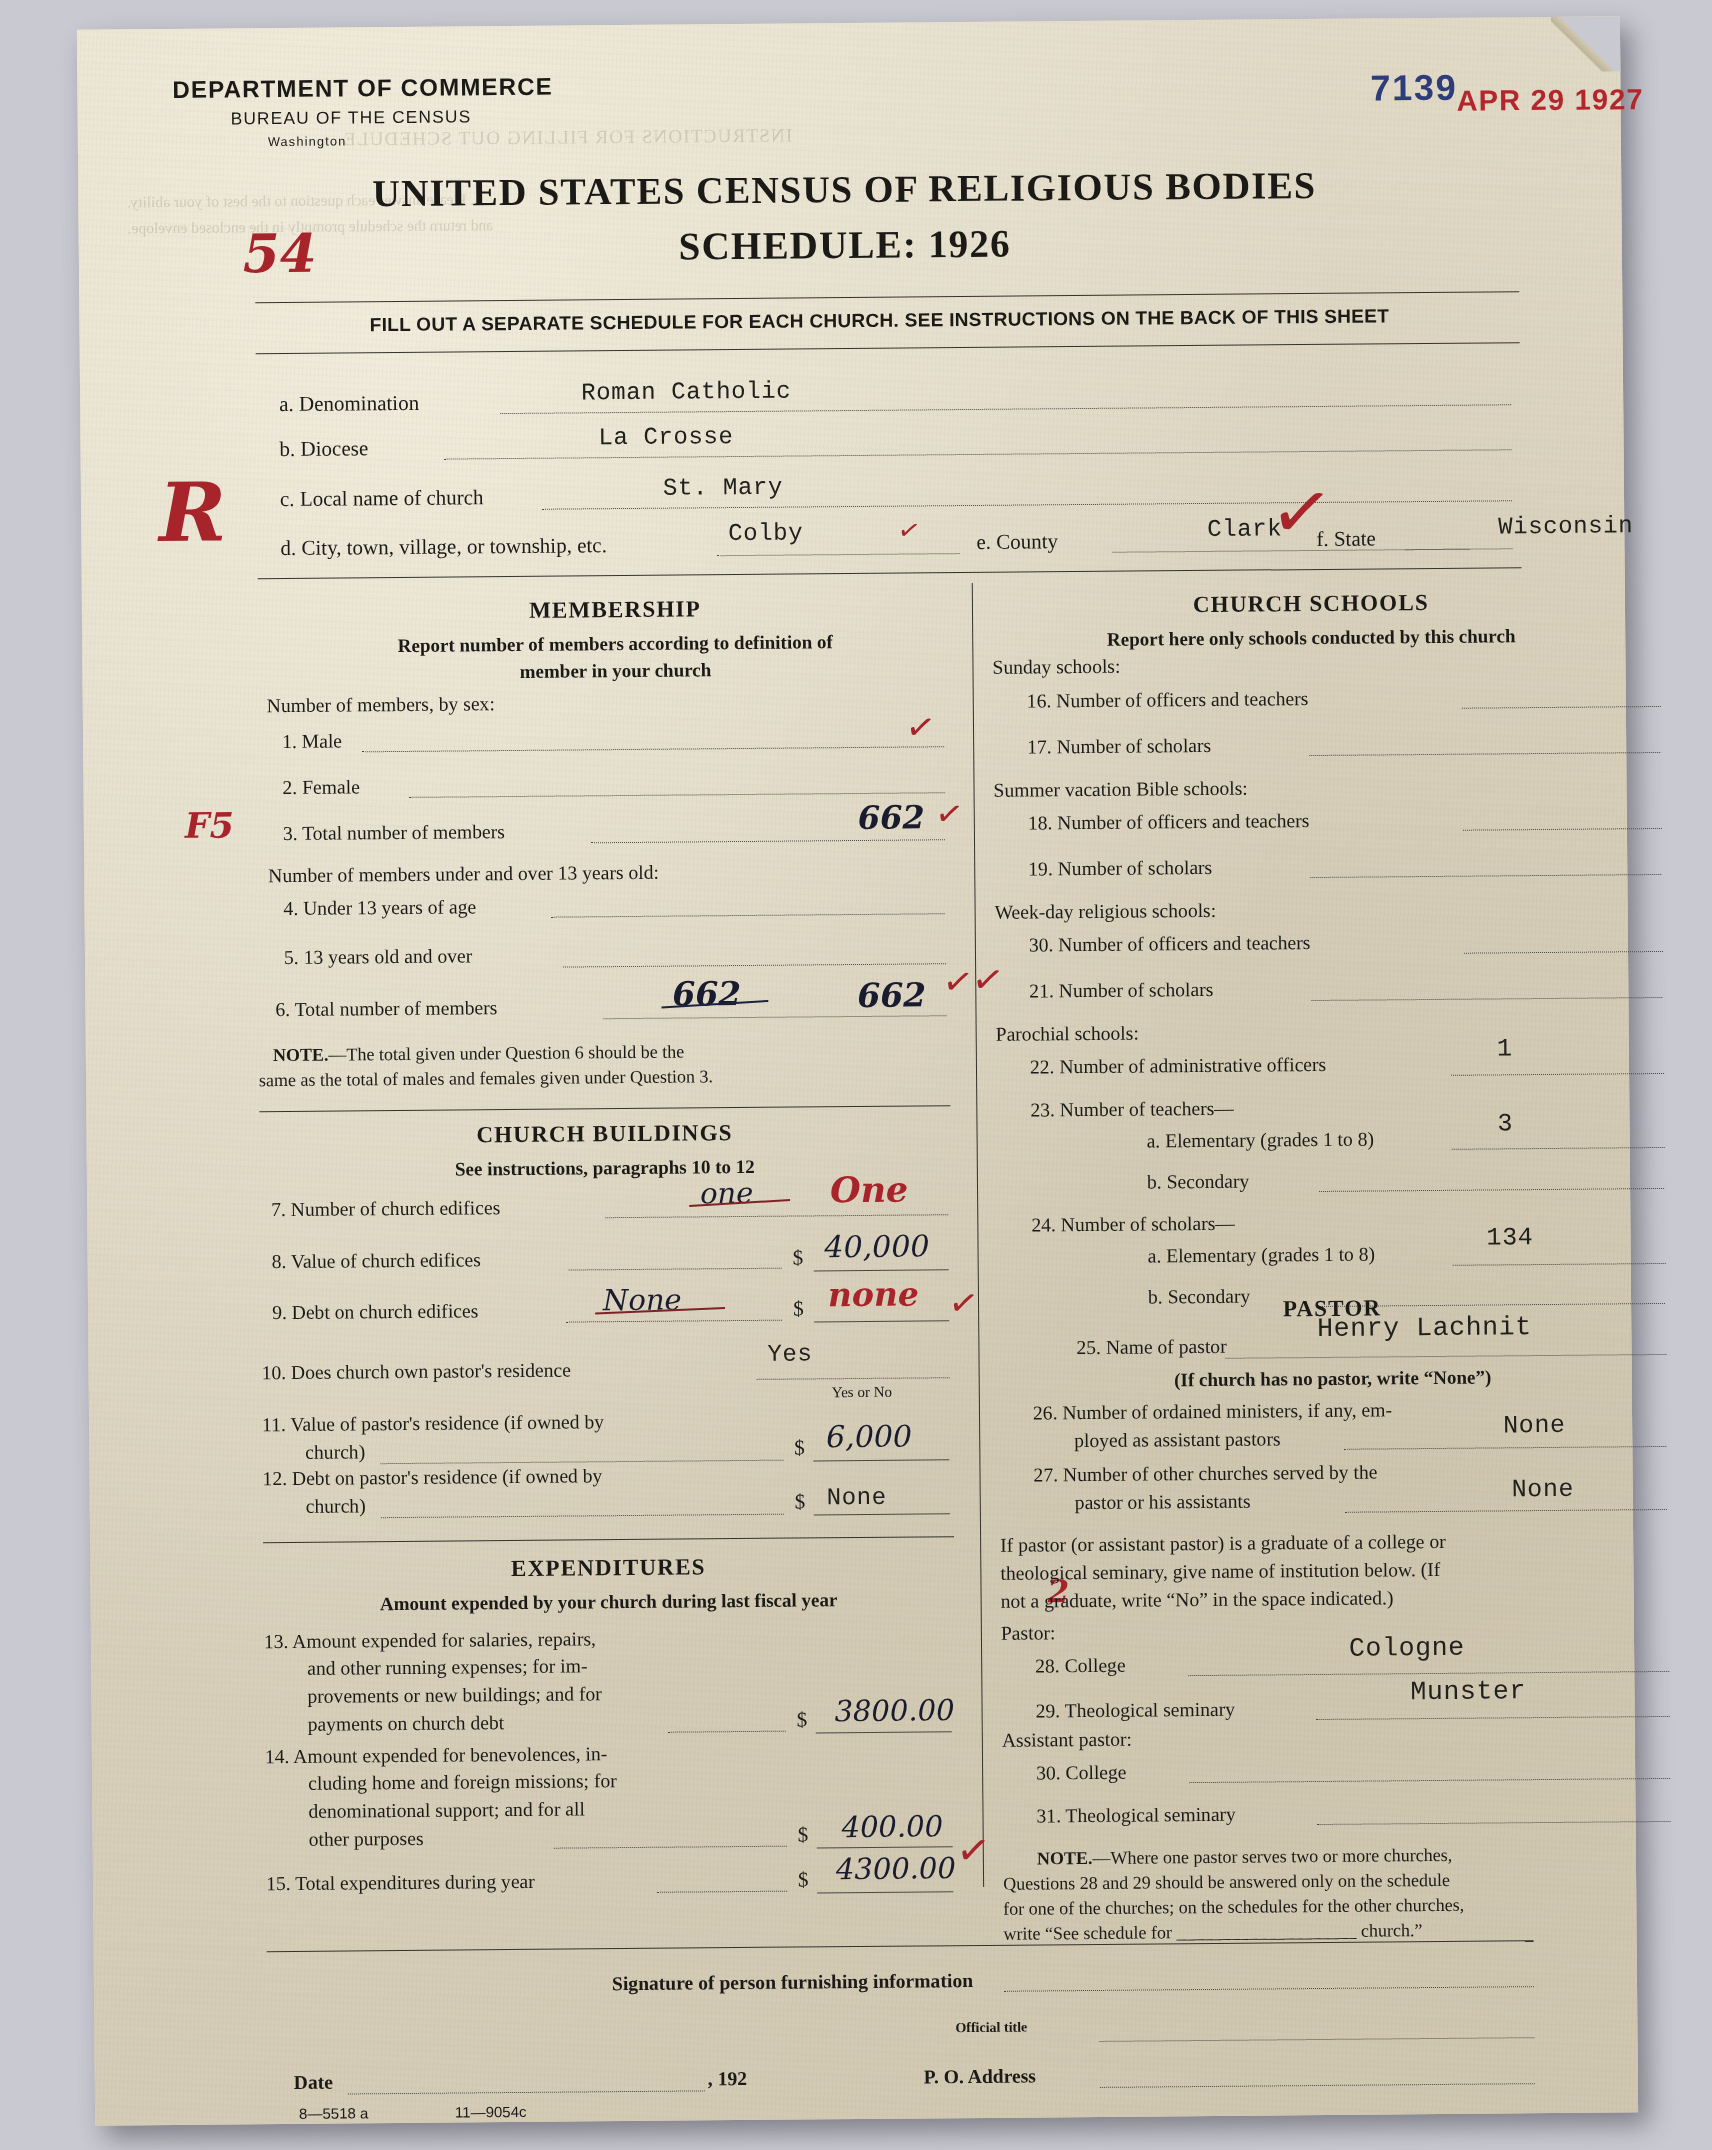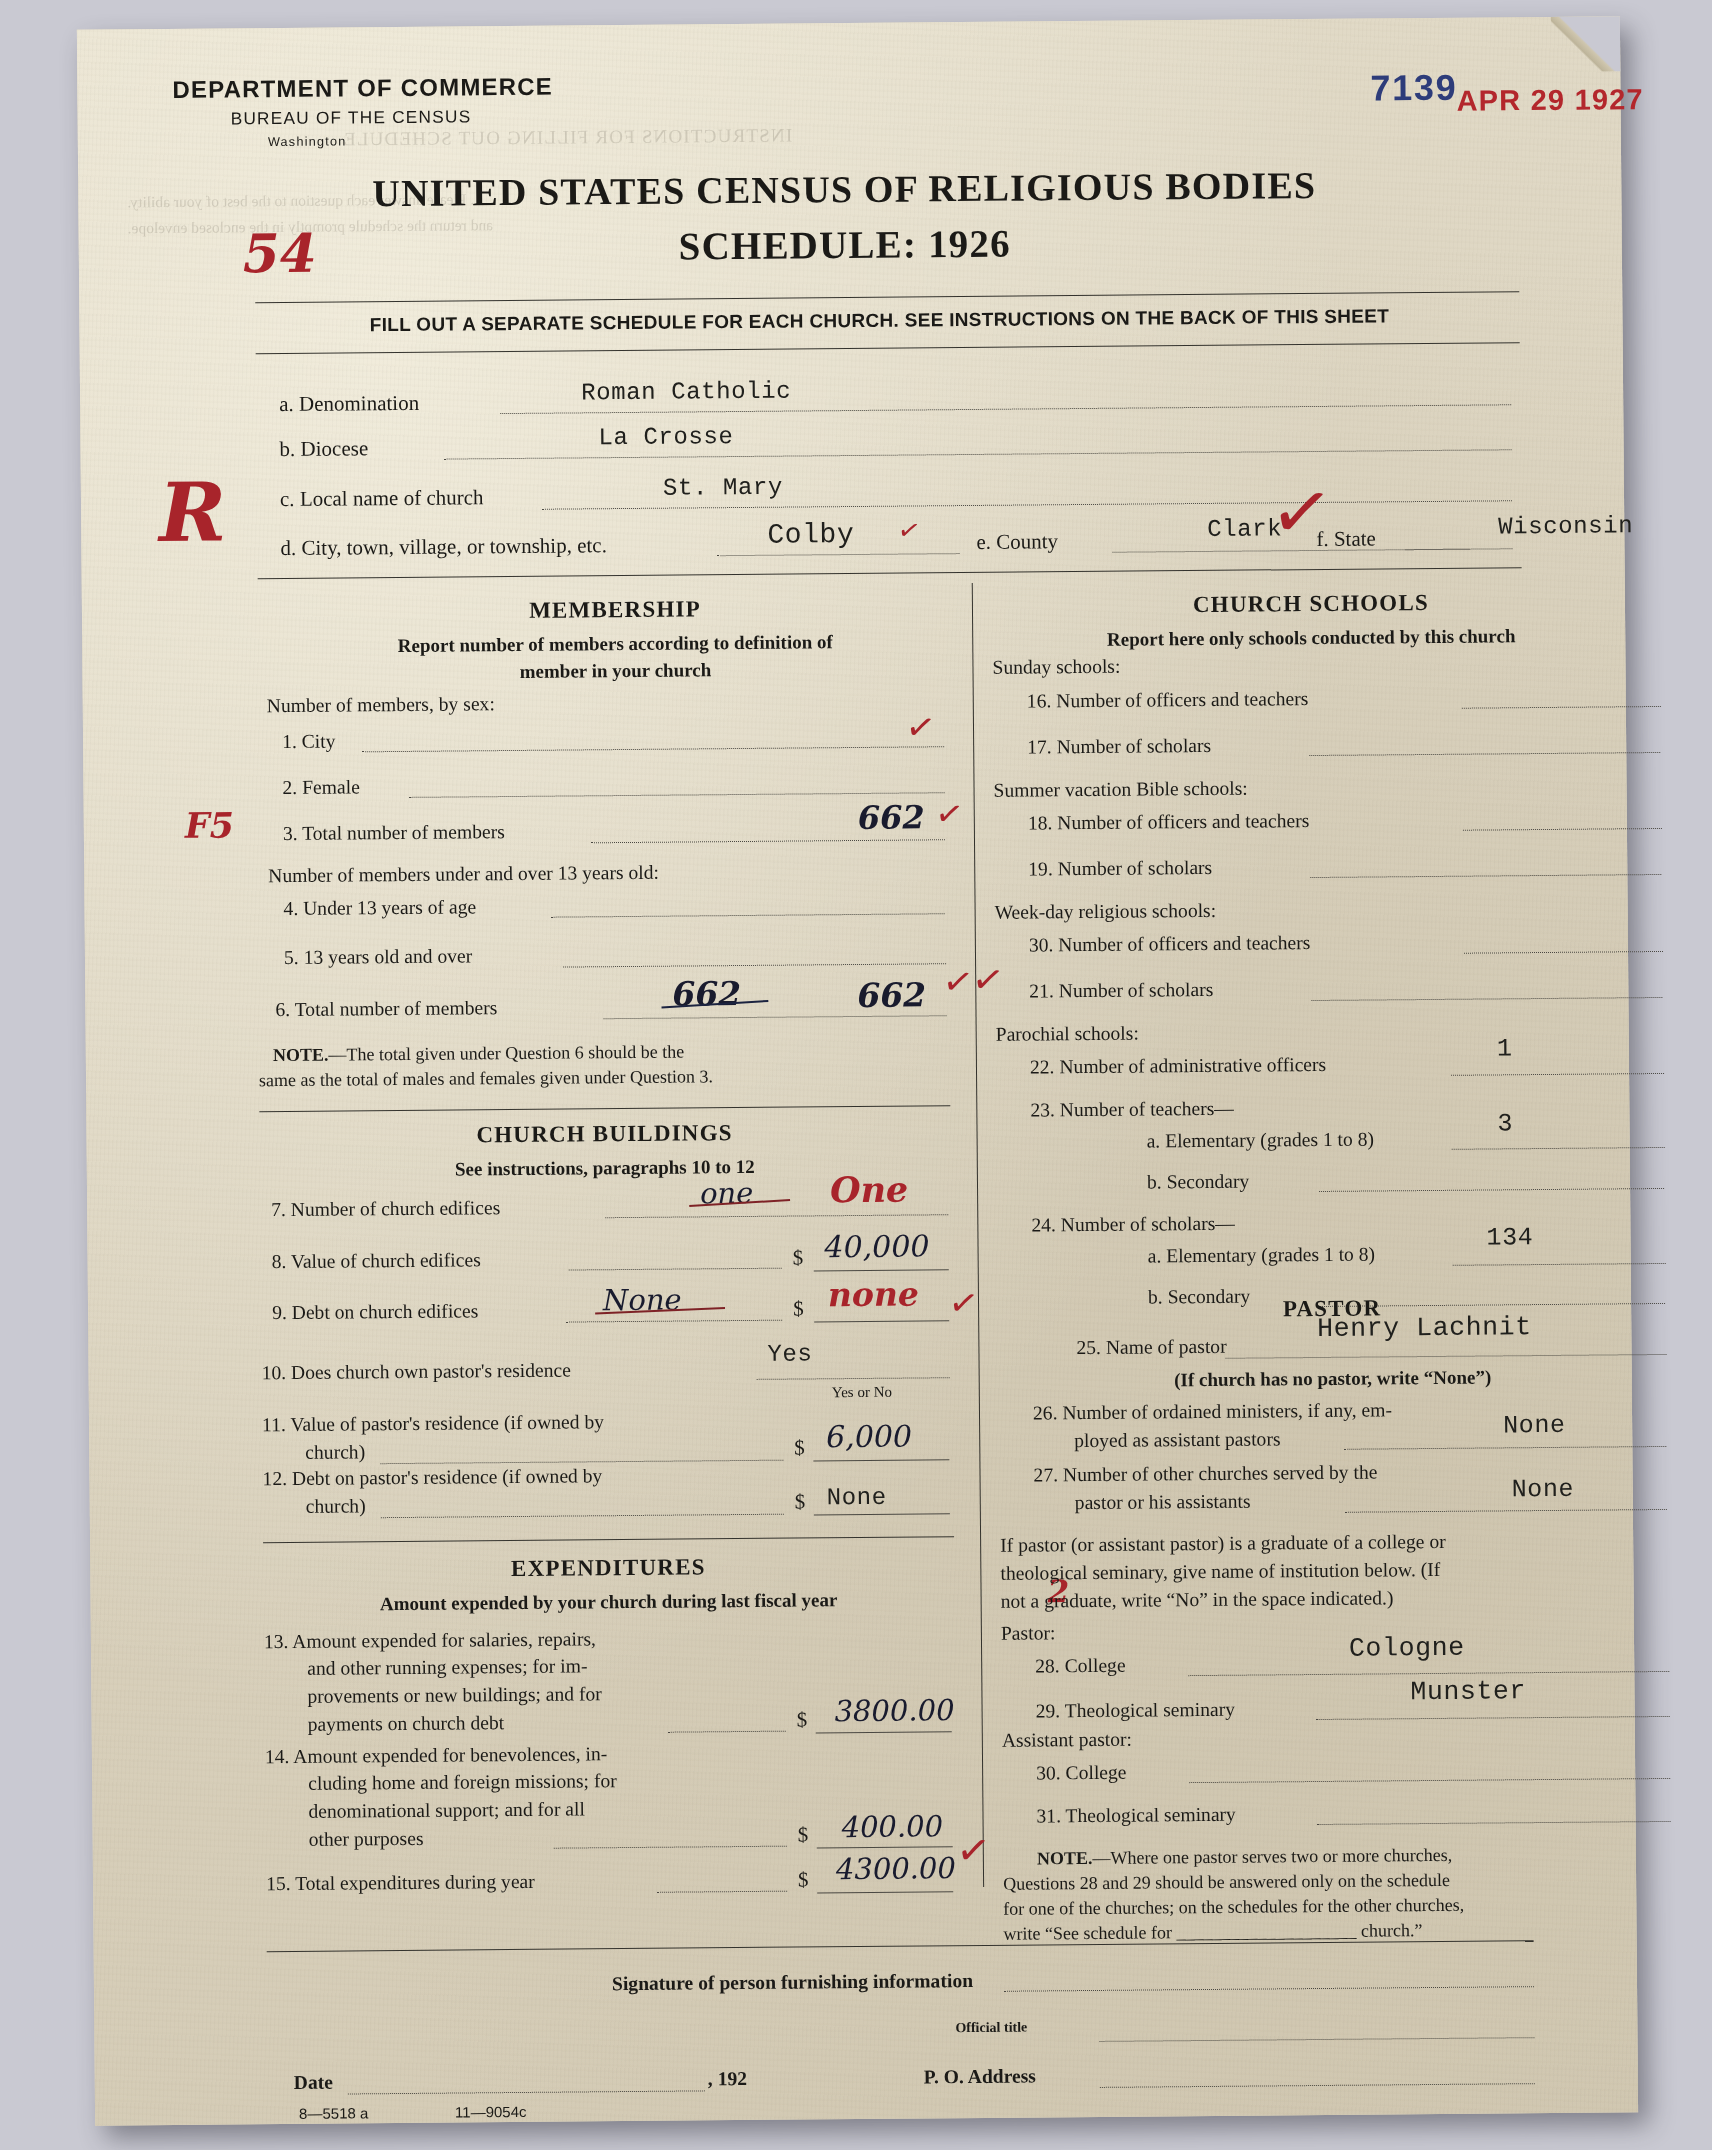--- a/index.html
+++ b/index.html
@@ -160,21 +160,21 @@
   <div class="t serif" style="left:199px; top:411px; font-size:21px;"><span>b.</span> <span>Diocese</span></div>
   <div class="dots" style="left:363px; top:432px; width:1068px;"></div>
   <div class="t tw" style="left:518px; top:401px; font-size:24px;">La Crosse</div>
 
   <div class="t serif" style="left:199px; top:461px; font-size:21px;"><span>c.</span> <span>Local name of church</span></div>
   <div class="dots" style="left:461px; top:483px; width:970px;"></div>
   <div class="t tw" style="left:582px; top:452px; font-size:24px;">St. Mary</div>
 
   <div class="t serif" style="left:199px; top:510px; font-size:21px;"><span>d.</span> <span>City, town, village, or township, etc.</span></div>
   <div class="dots" style="left:636px; top:531px; width:242px;"></div>
-  <div class="t tw" style="left:686px; top:498px; font-size:28px;text-align:center;">Colby</div>
+  <div class="t tw" style="left:647px; top:498px; font-size:24px;text-align:center;">Colby</div>
   <div class="check" style="left:817px; top:492px; font-size:26.5px; transform:rotate(12deg);">✓</div>
 
   <div class="t serif" style="left:895px; top:510px; font-size:21px;"><span>e.</span> <span>County</span></div>
   <div class="dots" style="left:1031px; top:531px; width:357px;"></div>
   <div class="t tw" style="left:1126px; top:498px; font-size:24px;">Clark</div>
   <div class="check" style="left:1189px; top:449px; font-size:75px; font-weight:bold; transform:rotate(8deg);">✓</div>
 
   <div class="t serif" style="left:1235px; top:510px; font-size:21px;"><span>f.</span> <span>State</span></div>
   <div class="dots" style="left:1324px; top:531px; width:107px;"></div>
   <div class="t tw" style="left:1417px; top:498px; font-size:24px;">Wisconsin</div>
@@ -182,21 +182,21 @@
   <div class="rule" style="left:176px; top:550px; width:1264px;"></div>
 
   <div class="vrule" style="left:890px; top:561px; height:1304px;"></div>
 
   <div class="t serif bold ctr" style="left:533px; top:573px; font-size:23px; letter-spacing:1.2px;">MEMBERSHIP</div>
   <div class="t serif bold ctr" style="left:533px; top:609px; font-size:19px;">Report number of members according to definition of</div>
   <div class="t serif bold ctr" style="left:533px; top:636px; font-size:19px;">member in your church</div>
 
   <div class="t serif" style="left:184px; top:668px; font-size:19.6px;">Number of members, by sex:</div>
 
-  <div class="t serif" style="left:199px; top:704px; font-size:19.6px;"><span>1.</span> <span>City</span></div>
+  <div class="t serif" style="left:199px; top:704px; font-size:19.6px;"><span>1.</span> <span>Male</span></div>
   <div class="dots" style="left:279px; top:724px; width:582px;"></div>
   <div class="t ink" style="left:766px; top:694px; font-size:23px;"></div>
   <div class="check" style="left:823px; top:685px; font-size:35px; transform:rotate(10deg);">✓</div>
 
   <div class="t serif" style="left:199px; top:750px; font-size:19.6px;"><span>2.</span> <span>Female</span></div>
   <div class="dots" style="left:325px; top:770px; width:536px;"></div>
   <div class="t ink" style="left:766px; top:740px; font-size:23px;"></div>
 
   <div class="t serif" style="left:199px; top:796px; font-size:19.6px;"><span>3.</span> <span>Total number of members</span></div>
   <div class="dots" style="left:507px; top:817px; width:354px;"></div>

